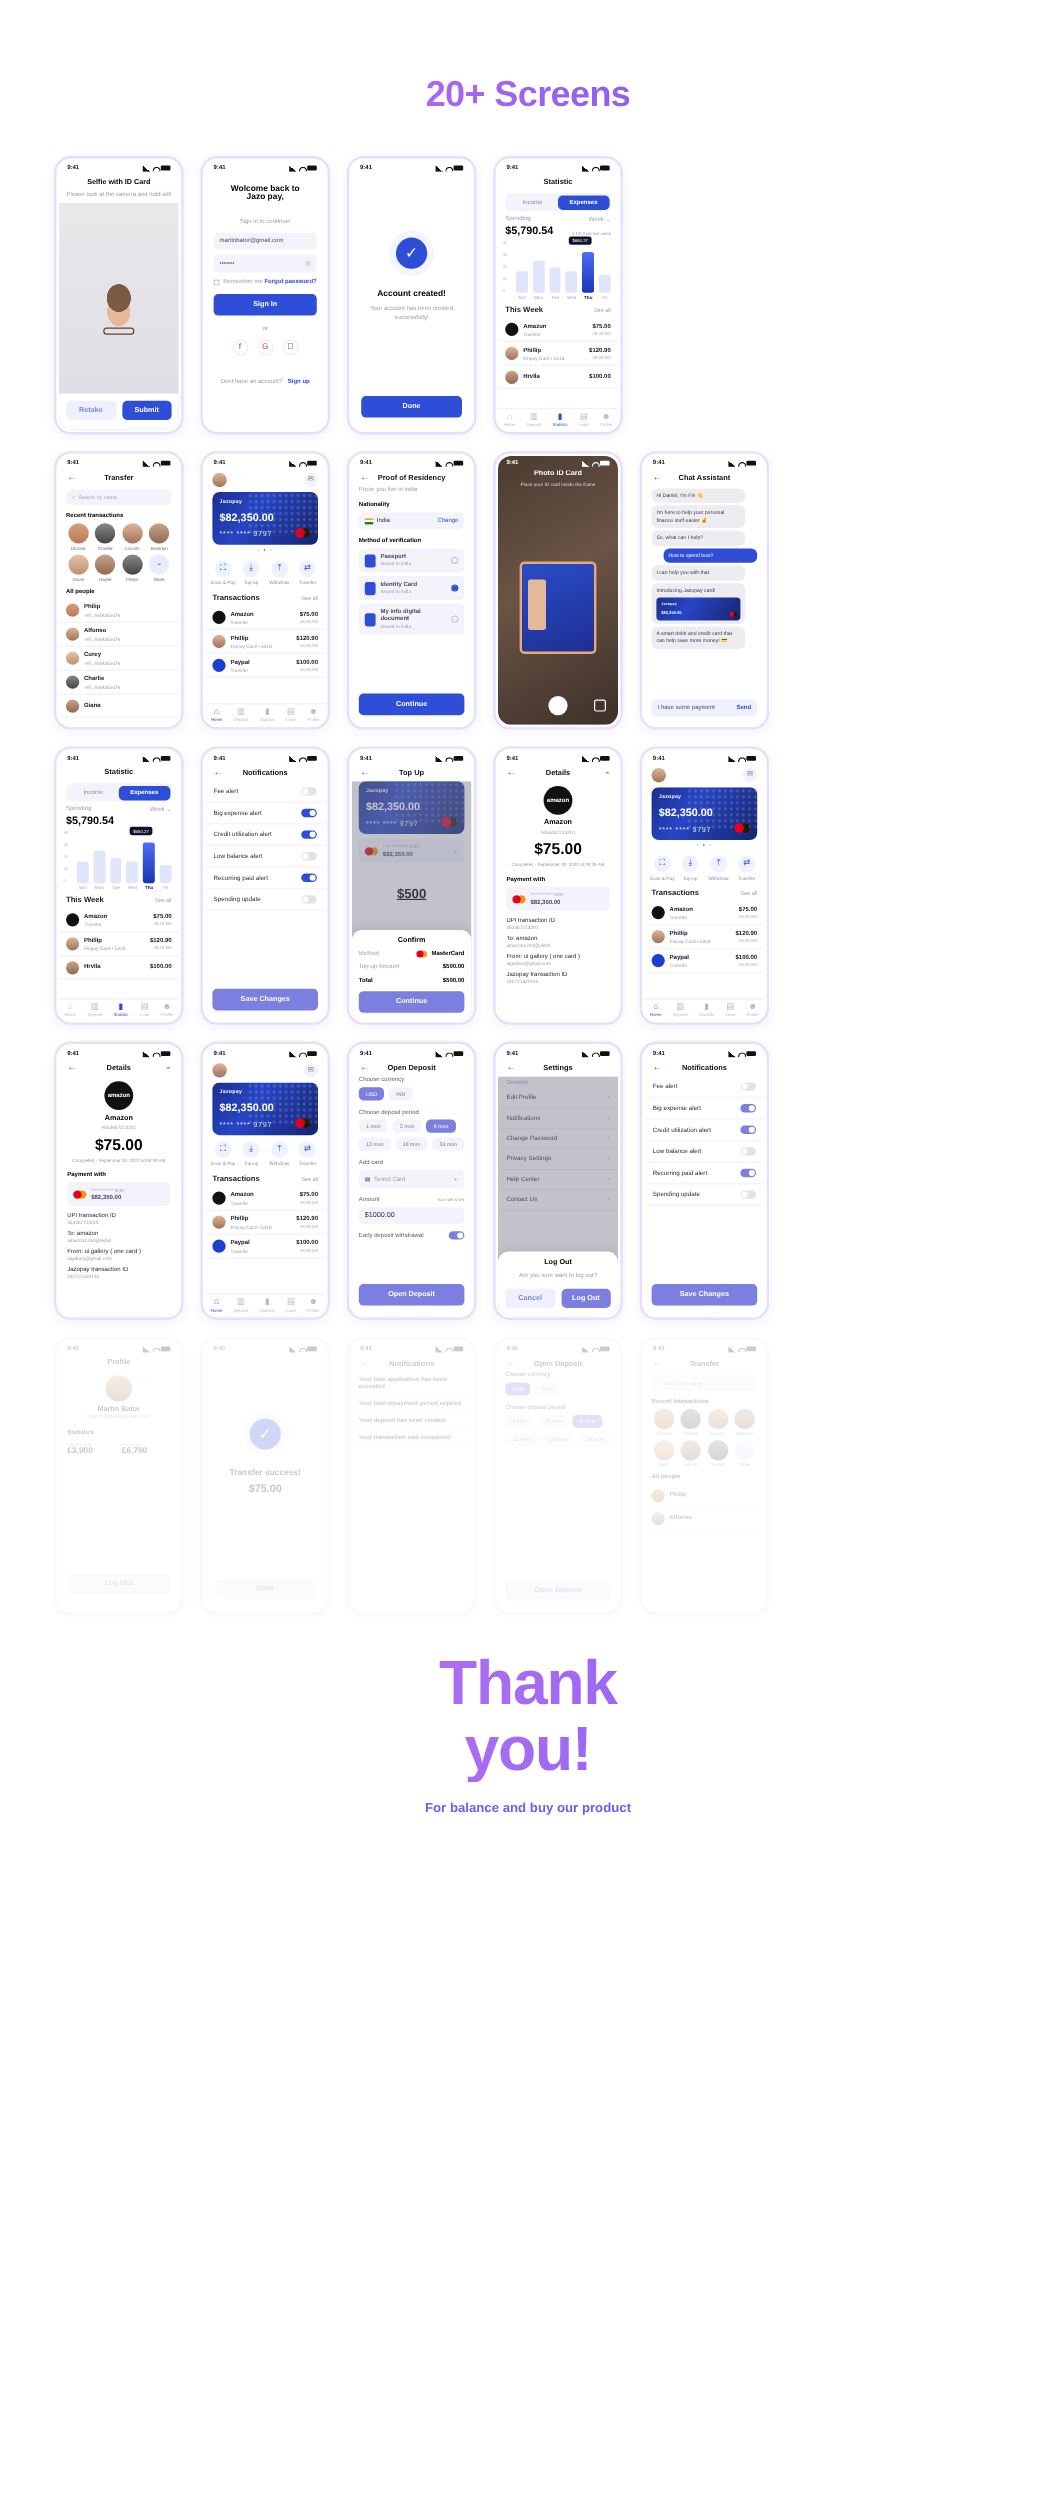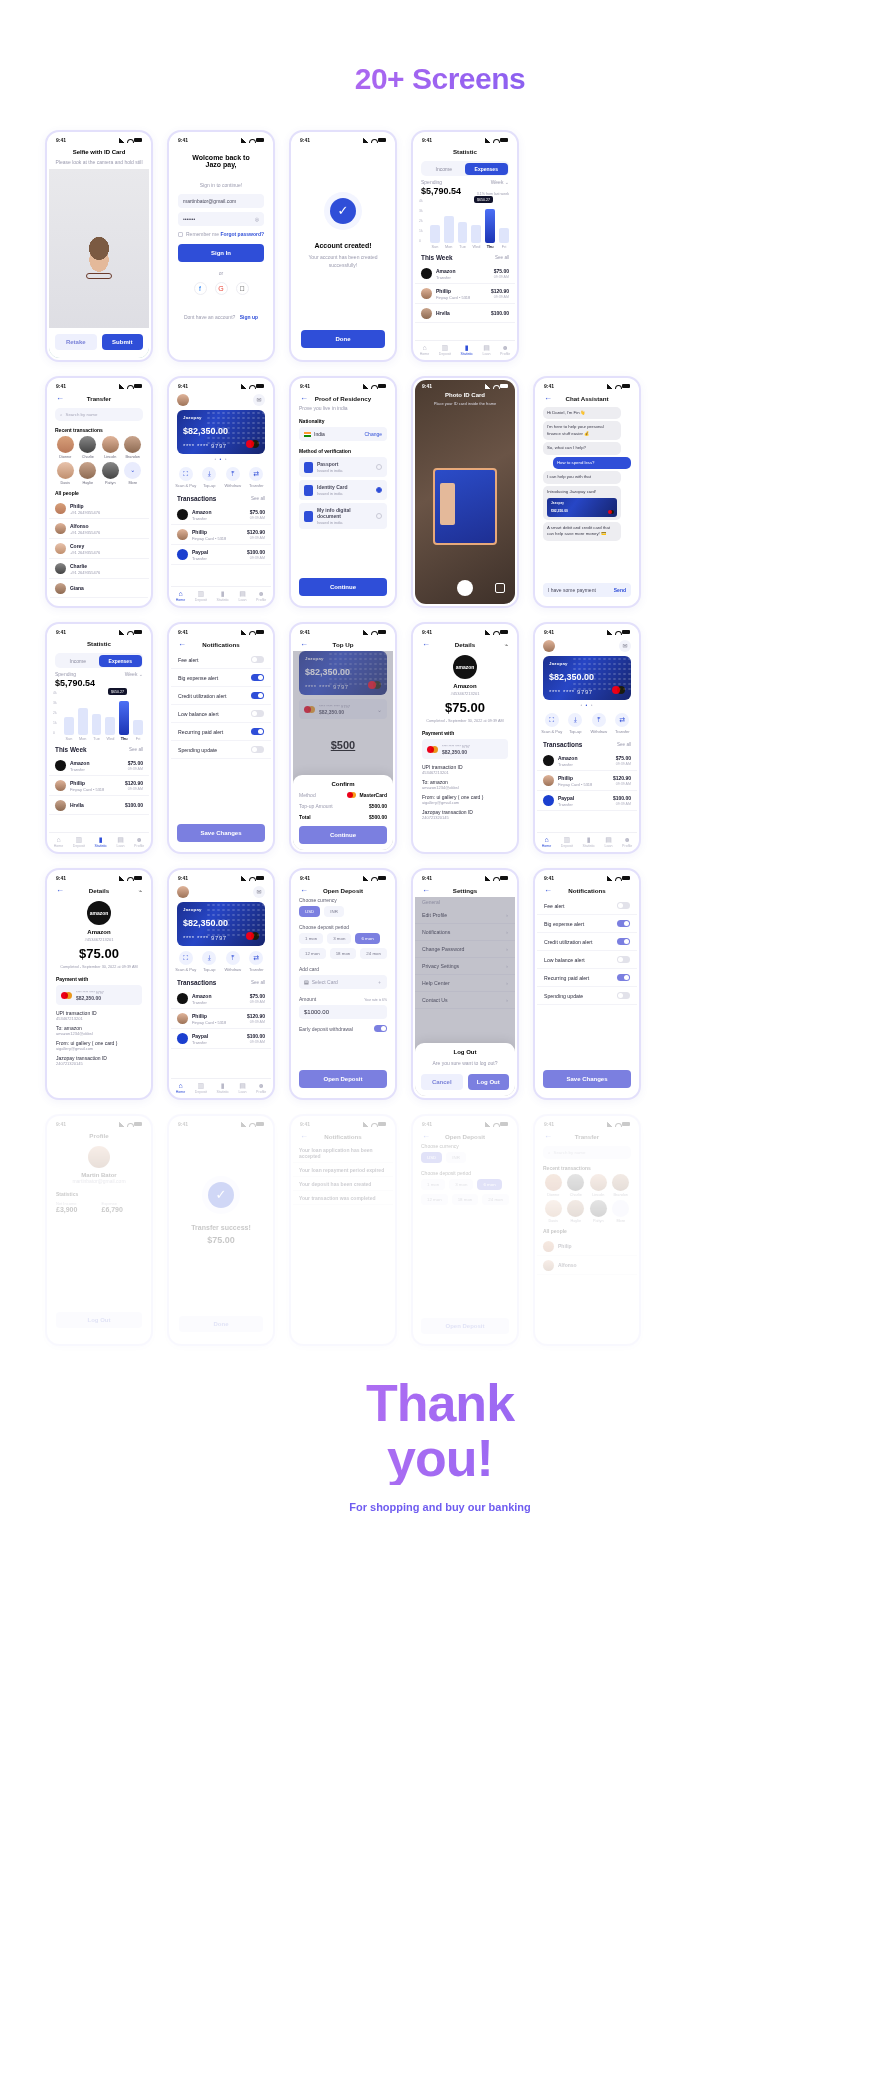--- a/index.html
+++ b/index.html
@@ -1688,13 +1688,13 @@
         </div>
       </div>
     </div>
   </div>
 </div>
 
 <div class="thanks">
   <div>Thank</div>
   <div>you!</div>
 </div>
-<div class="thanks-sub">For shopping and buy our banking</div>
+<div class="thanks-sub">For balance and buy our product</div>
 
 </body></html>

